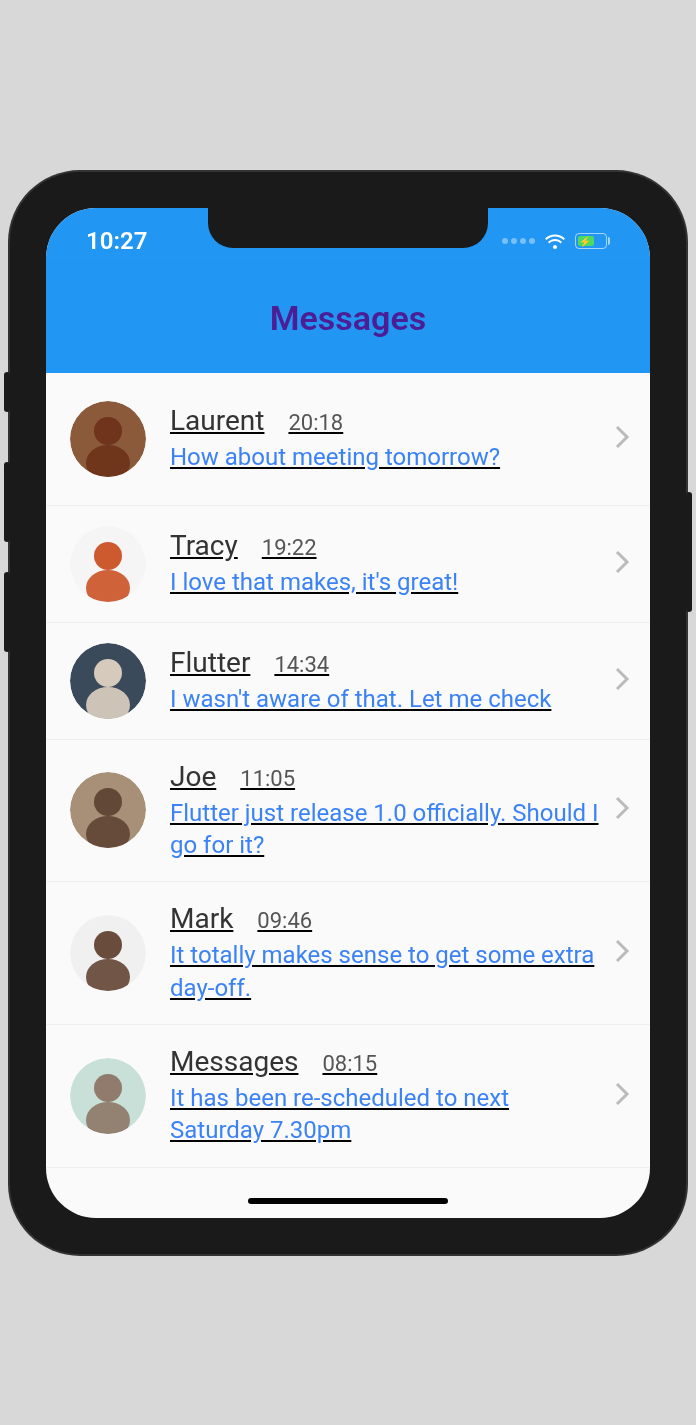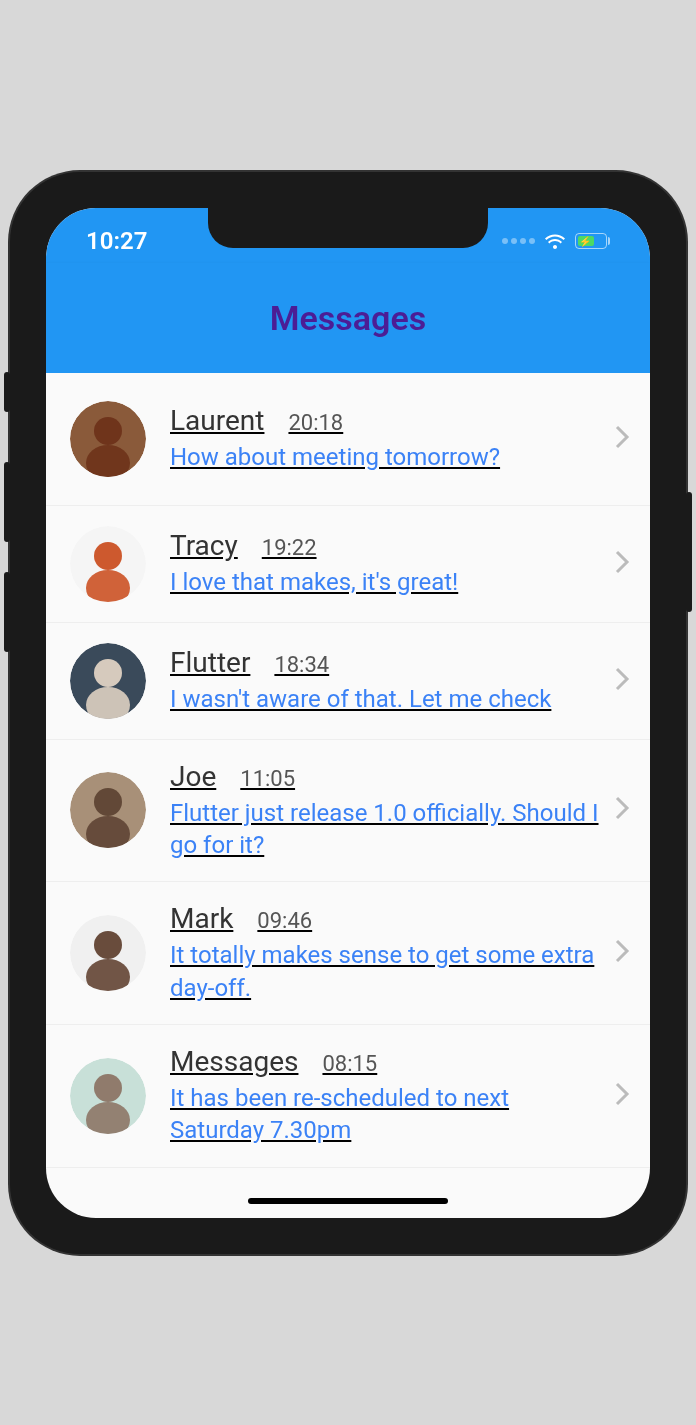--- a/index.html
+++ b/index.html
@@ -288,21 +288,21 @@
   </div>
         <div class="message-row">
     <div class="avatar"><svg viewBox="0 0 76 76">
     <circle cx="38" cy="38" r="38" fill="#3a4a5a"></circle>
     <circle cx="38" cy="30" r="14" fill="#e8d8c8" opacity="0.9"></circle>
     <ellipse cx="38" cy="62" rx="22" ry="18" fill="#e8d8c8" opacity="0.85"></ellipse>
   </svg></div>
     <div class="message-content">
       <div class="message-header">
         <span class="sender-name">Flutter</span>
-        <span class="message-time">18:34</span>
+        <span class="message-time">14:34</span>
       </div>
       <div class="message-preview">I wasn't aware of that. Let me check</div>
     </div>
     <div class="chevron">
       <svg viewBox="0 0 16 26">
               <polyline points="3,3 13,13 3,23"></polyline>
             </svg>
     </div>
   </div>
         <div class="message-row">

